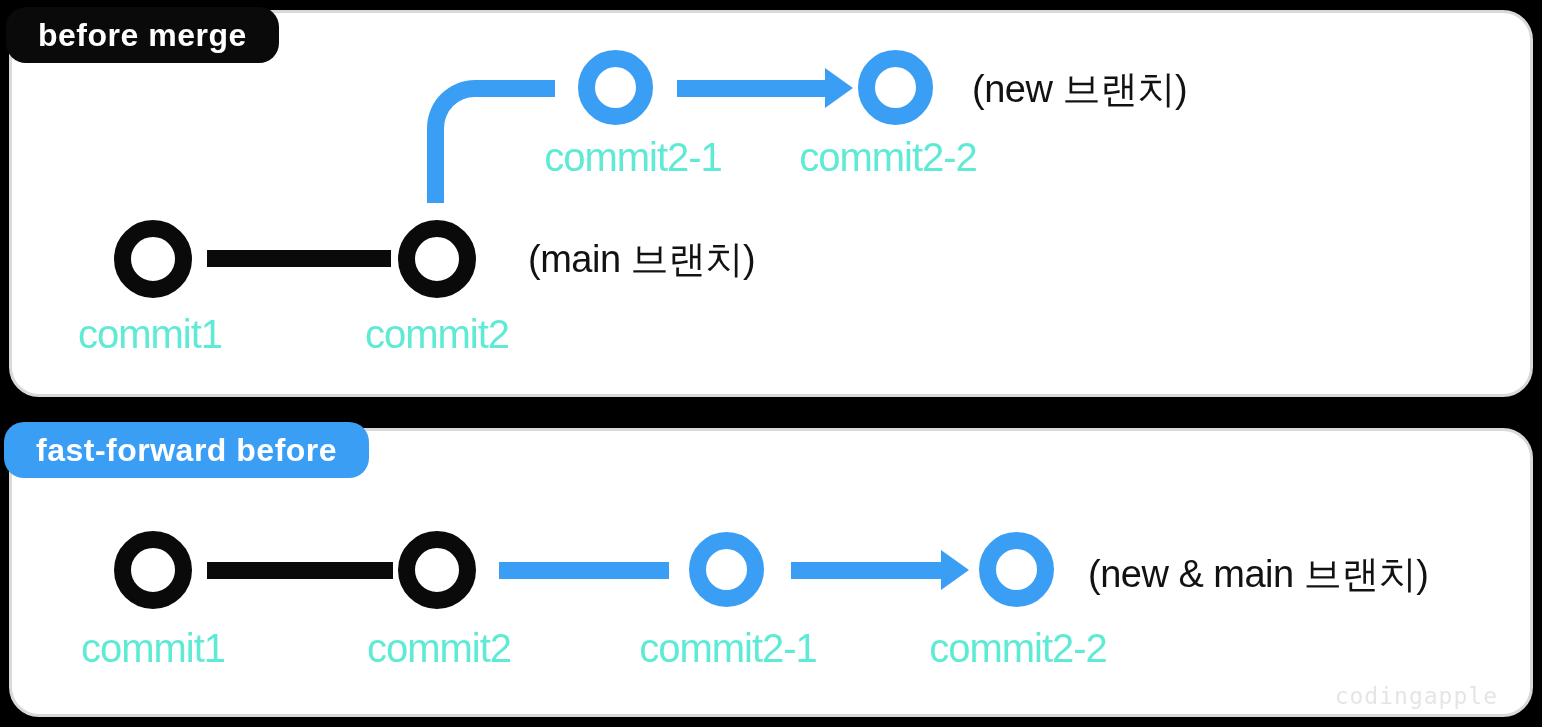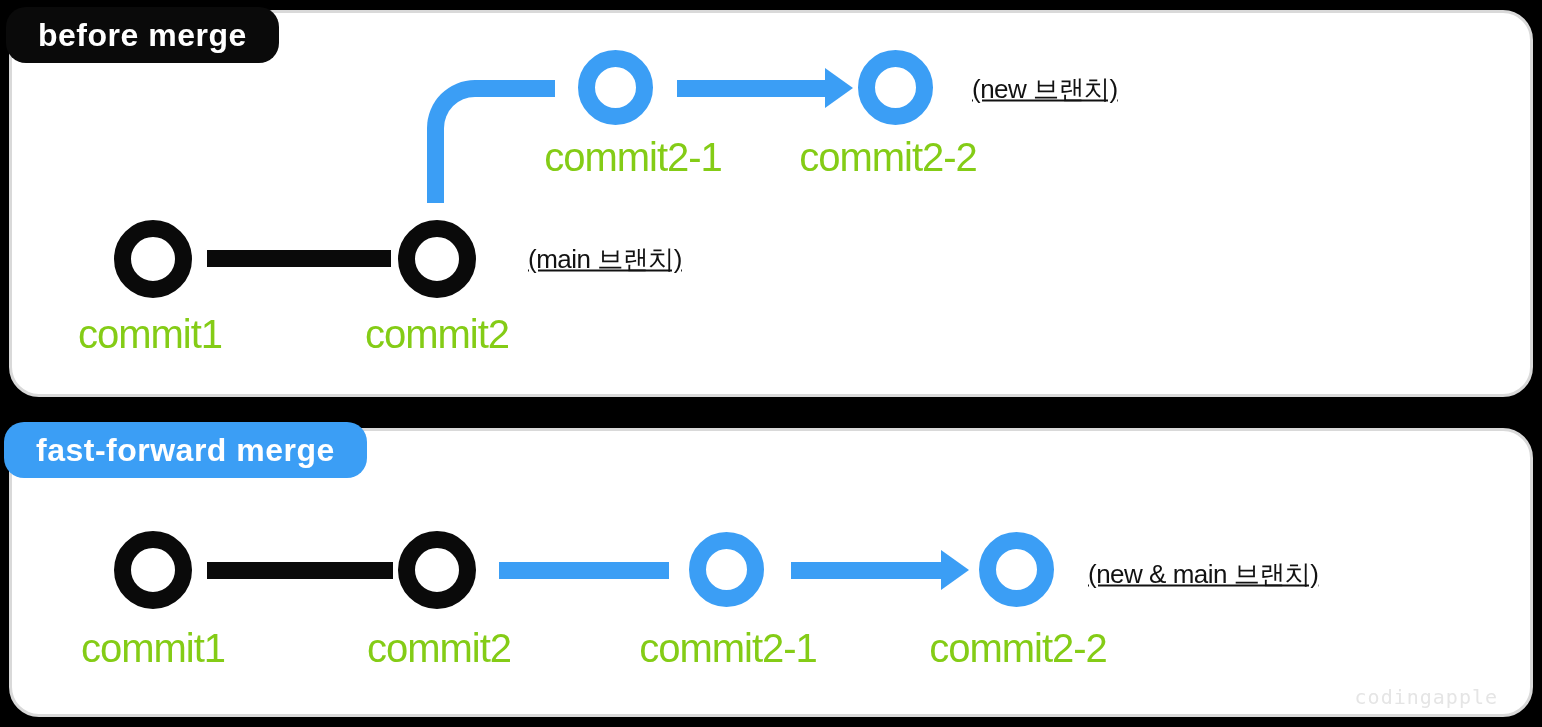--- a/index.html
+++ b/index.html
@@ -53,39 +53,38 @@
   .curve{
     position:absolute;
     left:427px;top:80px;width:128px;height:123px;
     border-left:17px solid var(--blue,#3b9ef5);
     border-top:17px solid var(--blue,#3b9ef5);
     border-top-left-radius:48px;
     box-sizing:border-box;
   }
   .lbl{
     position:absolute;
-    color:#84cc16;
+    color:#5eead4;
     font-size:40px;letter-spacing:-1px;
     white-space:nowrap;
     transform:translate(-50%,-50%);
   }
   .branch-lbl{
     position:absolute;
     color:#121212;
-    font-size:26px;letter-spacing:-.5px;
+    font-size:38px;letter-spacing:-.5px;
     white-space:nowrap;
     transform:translateY(-50%);
-    text-decoration:underline;
   }
   .watermark{
     position:absolute;
     right:44px;bottom:18px;
     color:var(--watermark,#e5e5e5);
     font-family:"DejaVu Sans Mono","Liberation Mono",monospace;
-    font-size:20px;letter-spacing:1px;
+    font-size:23px;letter-spacing:1px;
   }
 </style>
 </head>
 <body>
 
 <div class="canvas" style="--bg: #000000; --panel-bg: #ffffff; --panel-border: #d9d9d9; --black: #0a0a0a; --blue: #3b9ef5; --badge-text: #ffffff; --watermark: #e5e5e5;">
 
   <div class="panel" id="panel-before"></div>
 
   <div class="badge" id="badge-before">
@@ -107,21 +106,21 @@
   <div class="edge black" style="left:207px;top:250px;width:184px;"></div>
   <div class="node black" style="left:398px;top:220px;"></div>
 
   <div class="lbl" style="left:150px;top:334px;">commit1</div>
   <div class="lbl" style="left:437px;top:334px;">commit2</div>
   <div class="branch-lbl" style="left:528px;top:259px;">(main 브랜치)</div>
 
   <div class="panel" id="panel-ff"></div>
 
   <div class="badge" id="badge-ff">
-    <span>fast-forward merge</span>
+    <span>fast-forward before</span>
   </div>
 
   <div class="node black" style="left:114px;top:531px;"></div>
   <div class="edge black" style="left:207px;top:562px;width:186px;"></div>
   <div class="node black" style="left:398px;top:531px;"></div>
   <div class="edge blue" style="left:499px;top:562px;width:170px;"></div>
   <div class="node blue" style="left:689px;top:532px;"></div>
   <div class="edge blue" style="left:791px;top:562px;width:150px;"></div>
   <div class="arrow-head" style="left:941px;top:550px;"></div>
   <div class="node blue" style="left:979px;top:532px;"></div>

